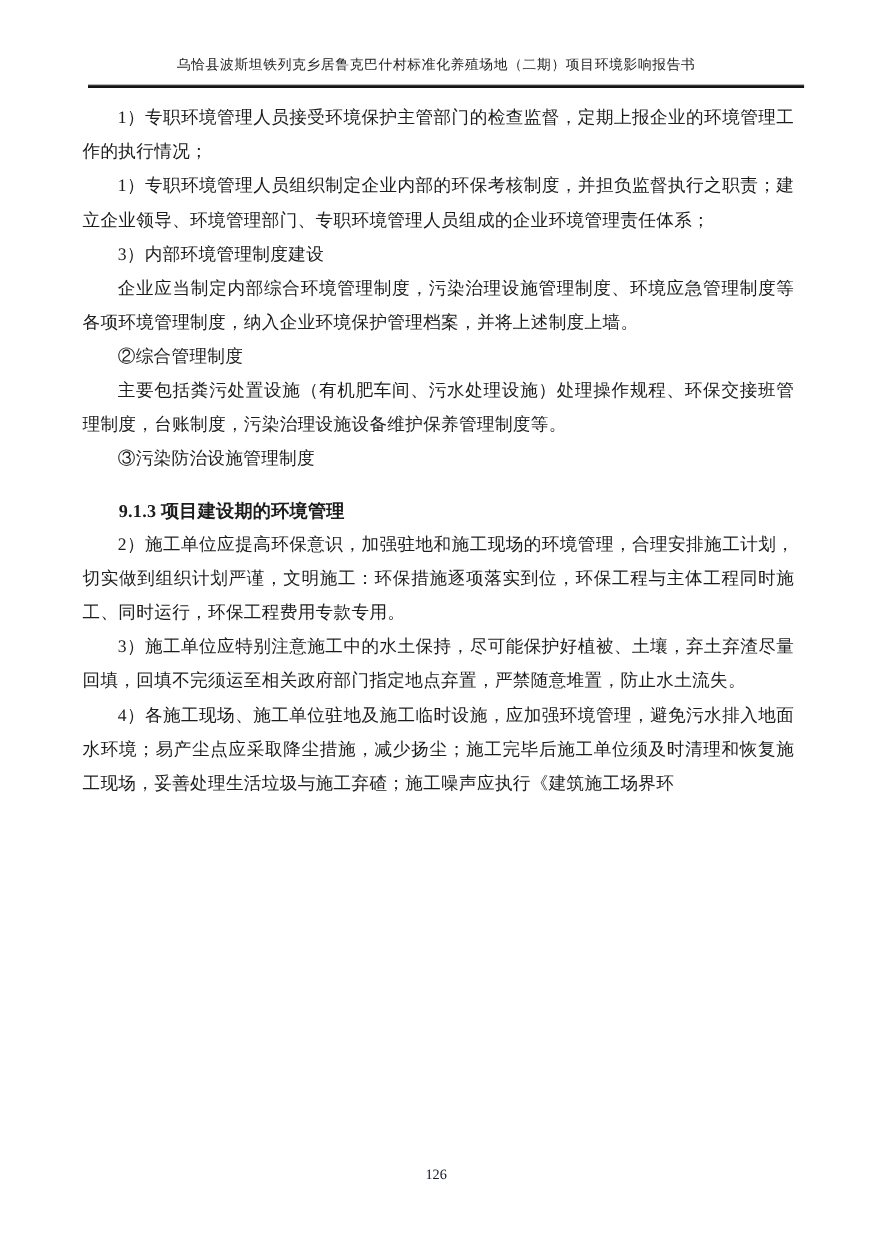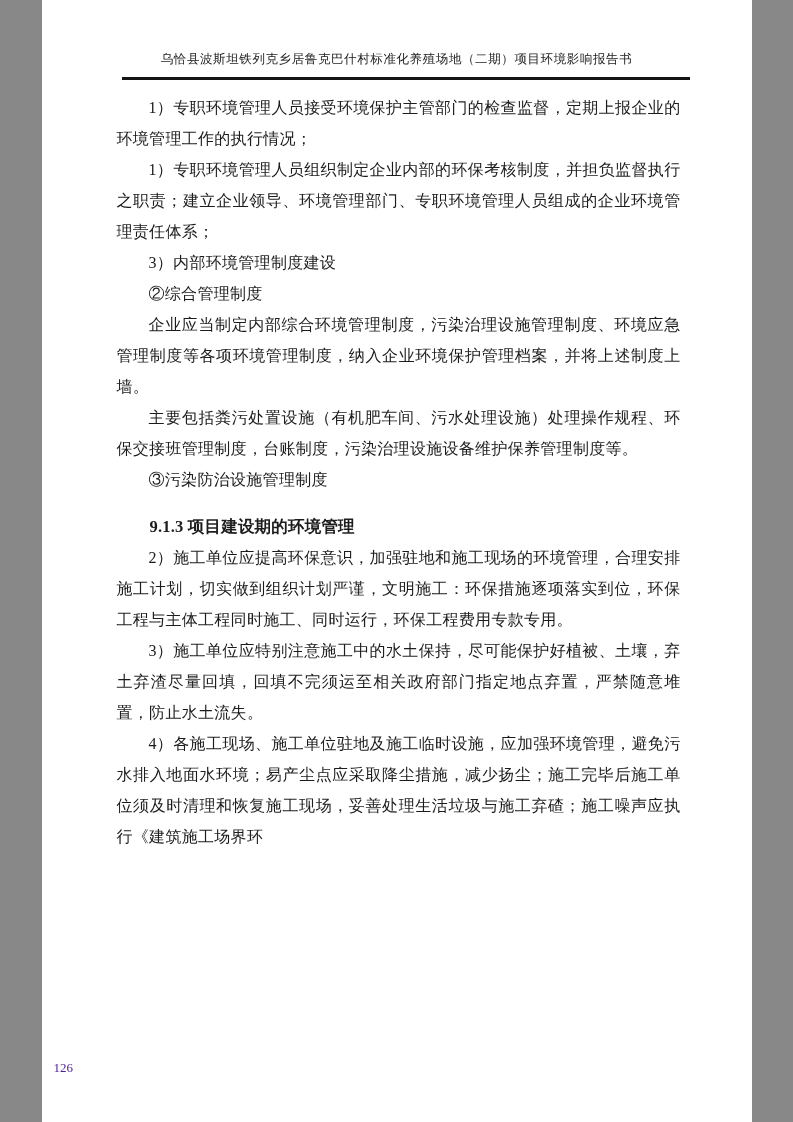--- a/index.html
+++ b/index.html
@@ -1,19 +1,19 @@
 <!DOCTYPE html>
 <html><head>
 <meta charset="utf-8">
 <style>
   * { margin: 0; padding: 0; box-sizing: border-box; }
   html, body { background: #888; }
   .page {
     position: relative;
-    width: 710px;
+    width: 793px;
     height: 1122px;
     margin: 0 auto;
     background: #ffffff;
     overflow: hidden;
     font-family: "Liberation Serif", "DejaVu Serif", serif;
     color: #1c1c1c;
   }
   .header {
     position: absolute;
     top: 0; left: 0; right: 0;
@@ -47,42 +47,43 @@
     margin: 0;
   }
   .doc-body p.section-heading {
     font-weight: bold;
     font-size: 16.5px;
     letter-spacing: 0.2px;
     margin-top: 16px;
   }
   .footer {
     position: absolute;
-    left: 12px; right: 0;
+    left: 0; right: 0;
     top: 1060px;
+    text-align: center;
     font-size: 13px;
-    color: #4c1d95;
+    color: #0f172a;
   }
 </style>
 </head>
 <body>
 
 <div class="page">
 
   <div class="header">
     <div class="header-title">乌恰县波斯坦铁列克乡居鲁克巴什村标准化养殖场地（二期）项目环境影响报告书</div>
     <div class="double-rule"></div>
   </div>
 
   <div class="doc-body">
     <p>1）专职环境管理人员接受环境保护主管部门的检查监督，定期上报企业的环境管理工作的执行情况；</p>
     <p>1）专职环境管理人员组织制定企业内部的环保考核制度，并担负监督执行之职责；建立企业领导、环境管理部门、专职环境管理人员组成的企业环境管理责任体系；</p>
     <p>3）内部环境管理制度建设</p>
+    <p>企业应当制定内部综合环境管理制度，污染治理设施管理制度、环境应急管理制度等各项环境管理制度，纳入企业环境保护管理档案，并将上述制度上墙。</p>
     <p>②综合管理制度</p>
-    <p>企业应当制定内部综合环境管理制度，污染治理设施管理制度、环境应急管理制度等各项环境管理制度，纳入企业环境保护管理档案，并将上述制度上墙。</p>
     <p>主要包括粪污处置设施（有机肥车间、污水处理设施）处理操作规程、环保交接班管理制度，台账制度，污染治理设施设备维护保养管理制度等。</p>
     <p>③污染防治设施管理制度</p>
     <p class="section-heading">9.1.3 项目建设期的环境管理</p>
     <p>2）施工单位应提高环保意识，加强驻地和施工现场的环境管理，合理安排施工计划，切实做到组织计划严谨，文明施工：环保措施逐项落实到位，环保工程与主体工程同时施工、同时运行，环保工程费用专款专用。</p>
     <p>3）施工单位应特别注意施工中的水土保持，尽可能保护好植被、土壤，弃土弃渣尽量回填，回填不完须运至相关政府部门指定地点弃置，严禁随意堆置，防止水土流失。</p>
     <p>4）各施工现场、施工单位驻地及施工临时设施，应加强环境管理，避免污水排入地面水环境；易产尘点应采取降尘措施，减少扬尘；施工完毕后施工单位须及时清理和恢复施工现场，妥善处理生活垃圾与施工弃碴；施工噪声应执行《建筑施工场界环</p>
   </div>
 
   <div class="footer">
     <span>126</span>

